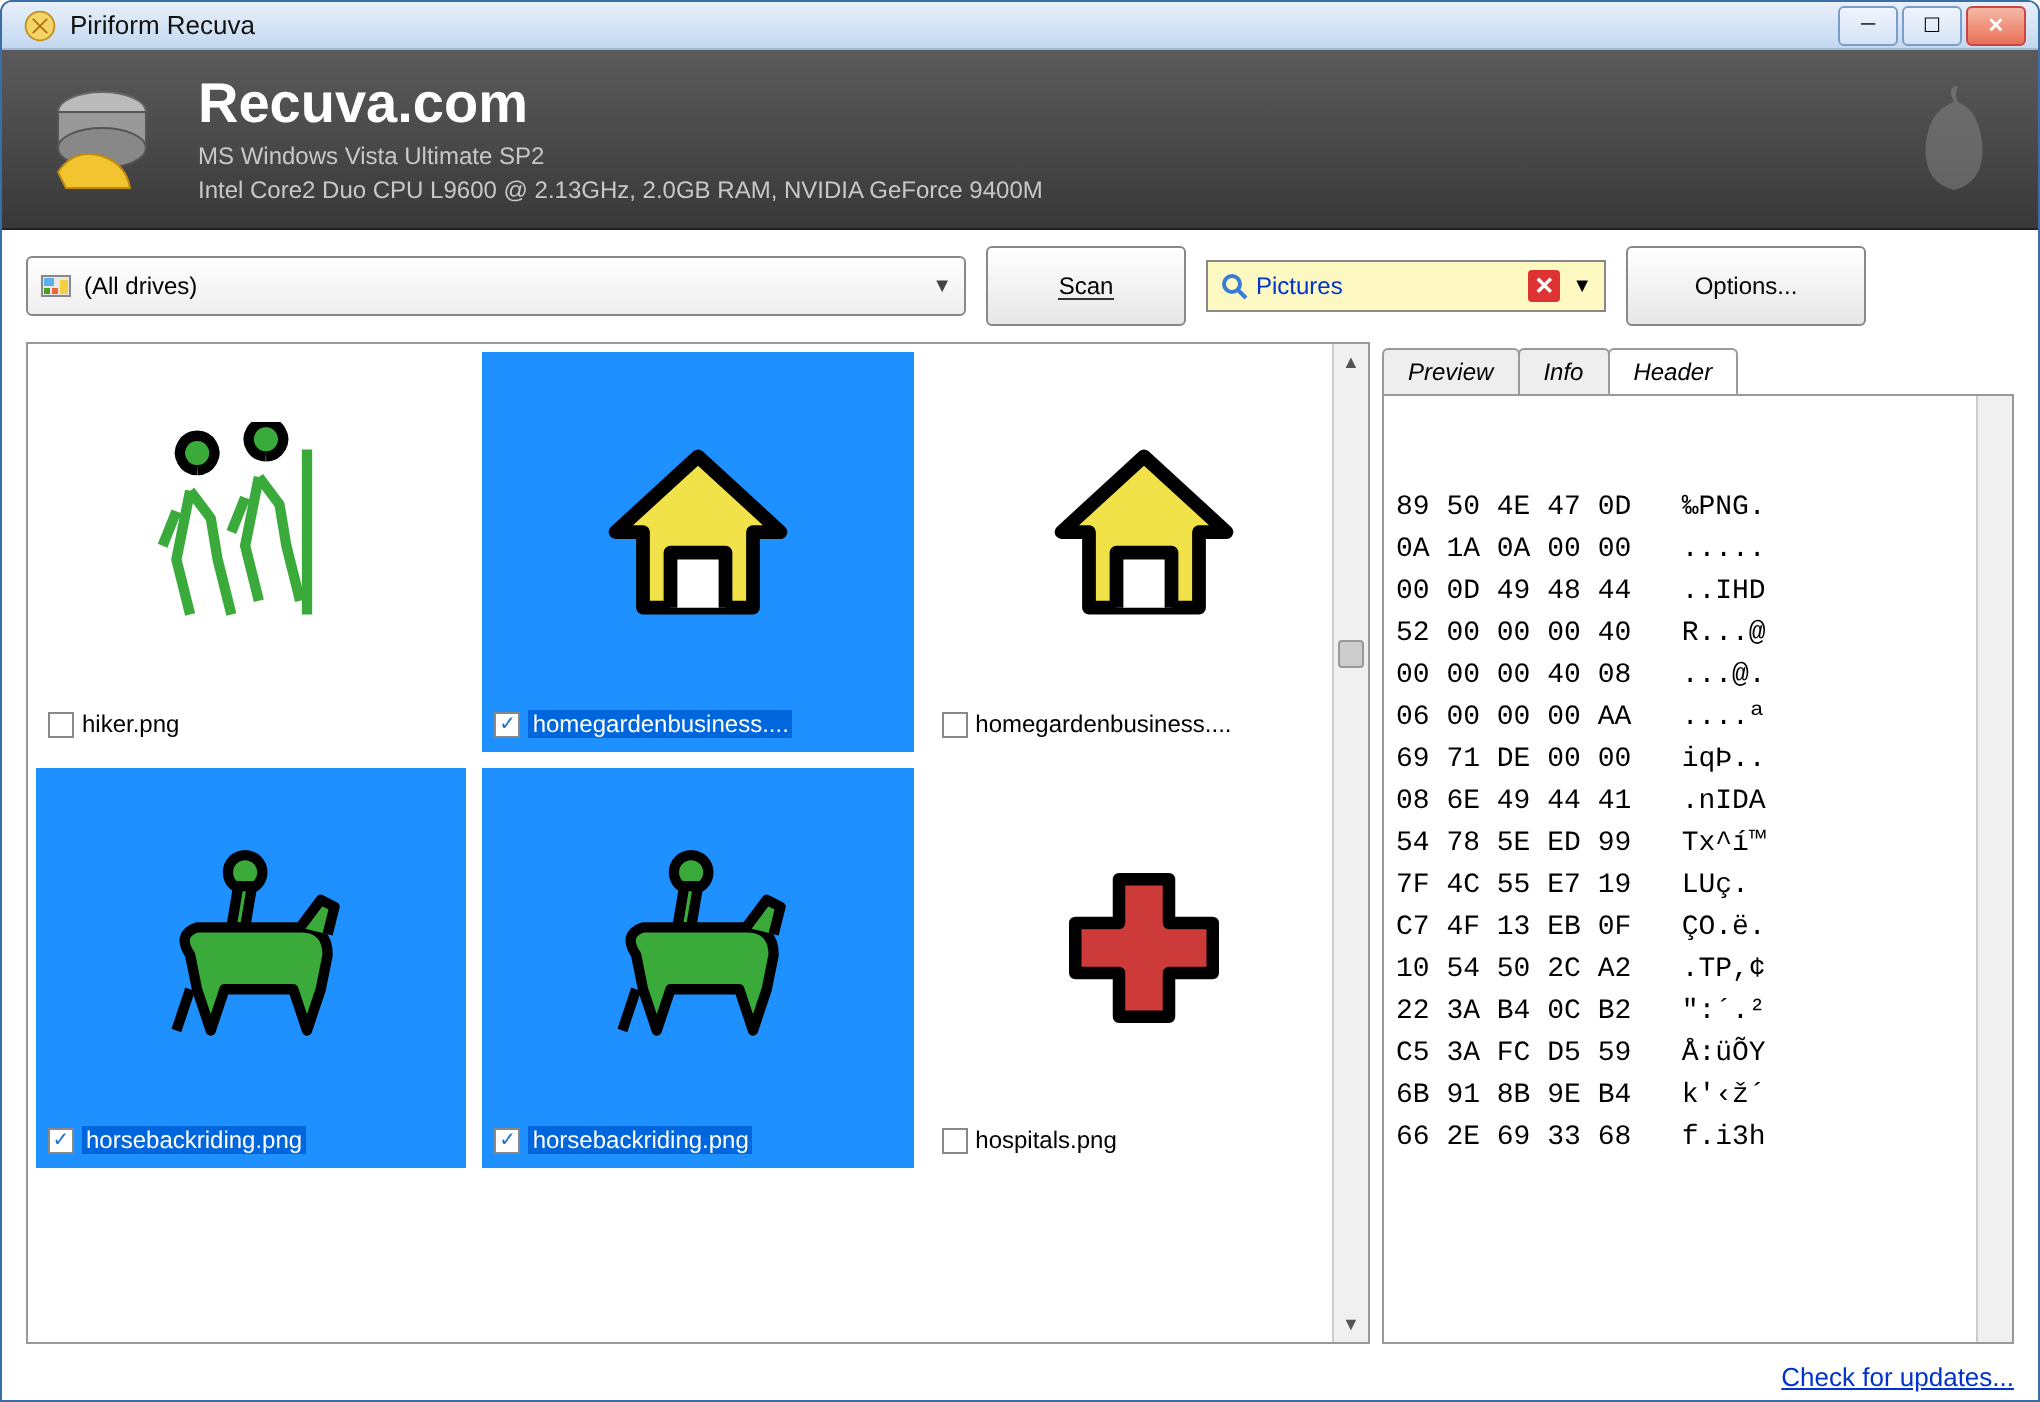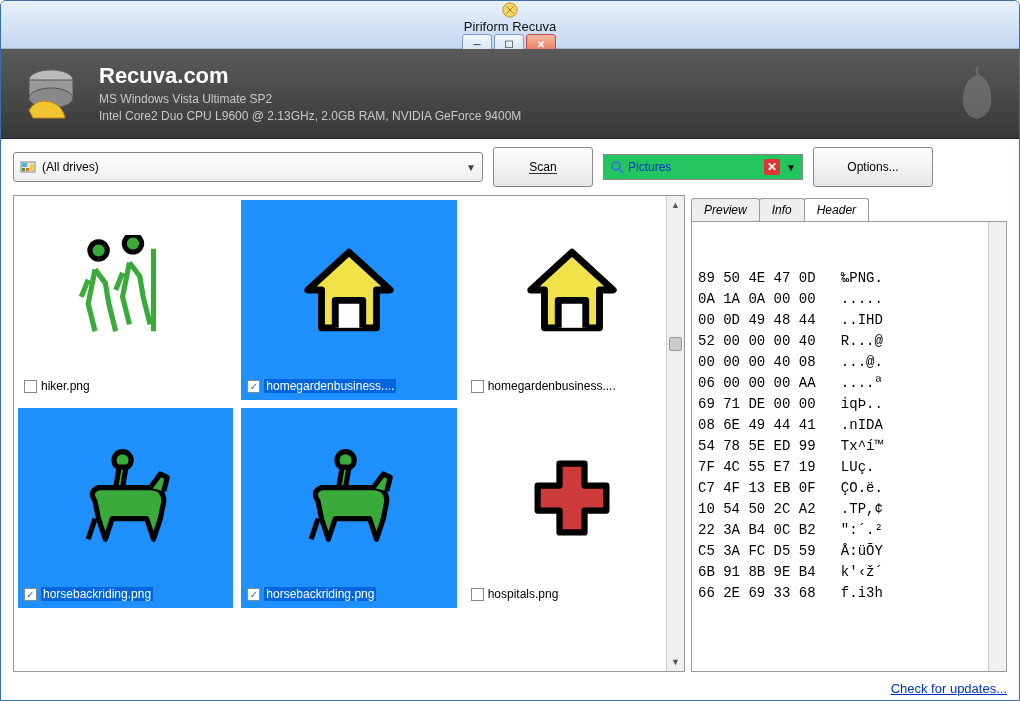--- a/index.html
+++ b/index.html
@@ -7,44 +7,44 @@
 
 .window {
   width: 1020px; height: 701px; margin: 0 auto;
   border: 1px solid #3a6ea5; border-radius: 6px 6px 0 0;
   background: #fff; overflow: hidden;
   display: flex; flex-direction: column;
 }
 
 
 .titlebar {
-  height: 48px; display: flex; align-items: center;
+  height: 24px; display: flex; align-items: center;
   background: linear-gradient(to bottom, #e8f0fa 0%, #d5e4f5 50%, #c3d8f0 100%);
-  border-bottom: 1px solid #a0b9d6; padding: 0 4px; flex-direction: column;
+  border-bottom: 1px solid #a0b9d6; padding: 0 4px;
 }
 .titlebar-icon { width: 18px; height: 18px; margin: 0 6px; }
 .titlebar-text { flex: 1; font-size: 13px; color: #111; }
 .win-buttons { display: flex; gap: 2px; margin-right: 2px; }
 .win-btn {
   width: 30px; height: 20px; border: 1px solid #7a9ec9;
   border-radius: 3px; display: flex; align-items: center; justify-content: center;
   background: linear-gradient(to bottom, #f0f5fc, #d4e3f5);
   cursor: pointer; font-size: 10px;
 }
 .win-btn.close { background: linear-gradient(to bottom, #f5b8a5, #e97157); border-color: #c44; color: #fff; font-weight: bold; }
 
 
 .banner {
   height: 90px; background: linear-gradient(to bottom, #5a5a5a 0%, #4a4a4a 50%, #383838 100%);
   display: flex; align-items: center; padding: 0 18px; position: relative;
   border-bottom: 1px solid #222;
 }
 .banner-icon { width: 64px; height: 64px; margin-right: 16px; position: relative; }
 .banner-text { color: #ddd; }
-.banner-title { font-size: 22px; font-weight: bold; color: #fff; margin-bottom: 2px; }
+.banner-title { font-size: 28px; font-weight: bold; color: #fff; margin-bottom: 2px; }
 .banner-sub { font-size: 12px; color: #c8c8c8; line-height: 1.4; }
 .pear { position: absolute; right: 18px; top: 16px; width: 48px; height: 56px; opacity: 0.5; }
 
 
 .toolbar {
   padding: 8px 12px; display: flex; gap: 10px; align-items: center;
   background: #fff;
 }
 .tb-dropdown {
   flex: 0 0 470px; height: 30px; border: 1px solid #888;
@@ -54,21 +54,21 @@
 }
 .tb-dropdown .dd-arrow { margin-left: auto; font-size: 10px; color: #444; }
 .tb-btn {
   height: 40px; border: 1px solid #888; border-radius: 3px;
   background: linear-gradient(to bottom, #fff, #e6e6e6);
   padding: 0 20px; cursor: pointer; font-size: 12px;
   display: flex; align-items: center; justify-content: center; text-align: right;
 }
 .tb-filter {
   flex: 0 0 200px; height: 26px; border: 1px solid #888;
-  background: #22c55e; display: flex; align-items: center; padding: 0 6px;
+  background: #fef9c3; display: flex; align-items: center; padding: 0 6px;
   position: relative;
 }
 .tb-filter .filter-text { color: #0033cc; margin-left: 4px; }
 .tb-filter .filter-clear { margin-left: auto; color: #fff; background: #d33; width: 16px; height: 16px; display: flex; align-items: center; justify-content: center; font-weight: bold; border-radius: 2px; }
 .tb-filter .dd-arrow { margin-left: 6px; font-size: 10px; color: #000; }
 .tb-options { width: 120px; }
 
 
 .content {
   flex: 1; display: flex; padding: 0 12px 4px 12px; gap: 6px;

